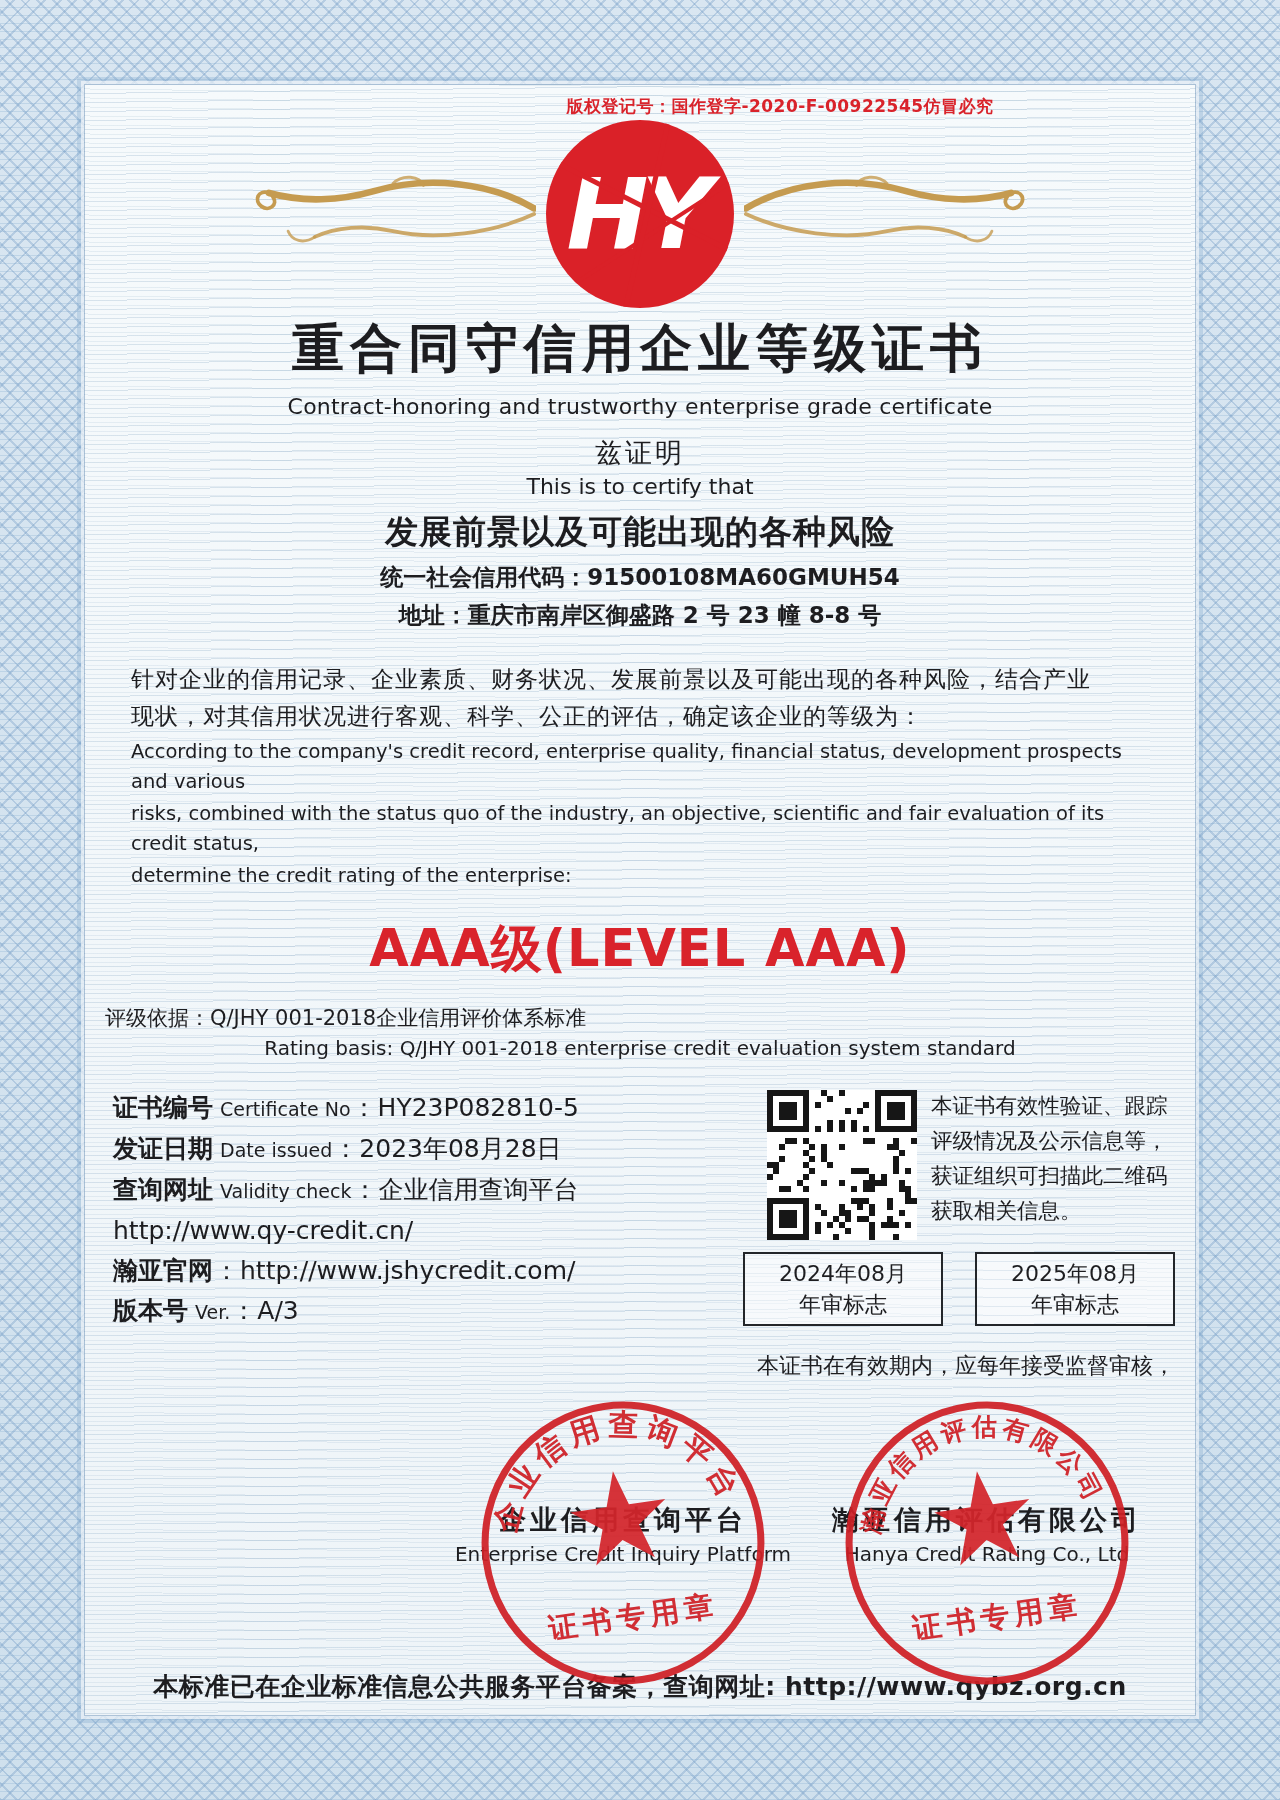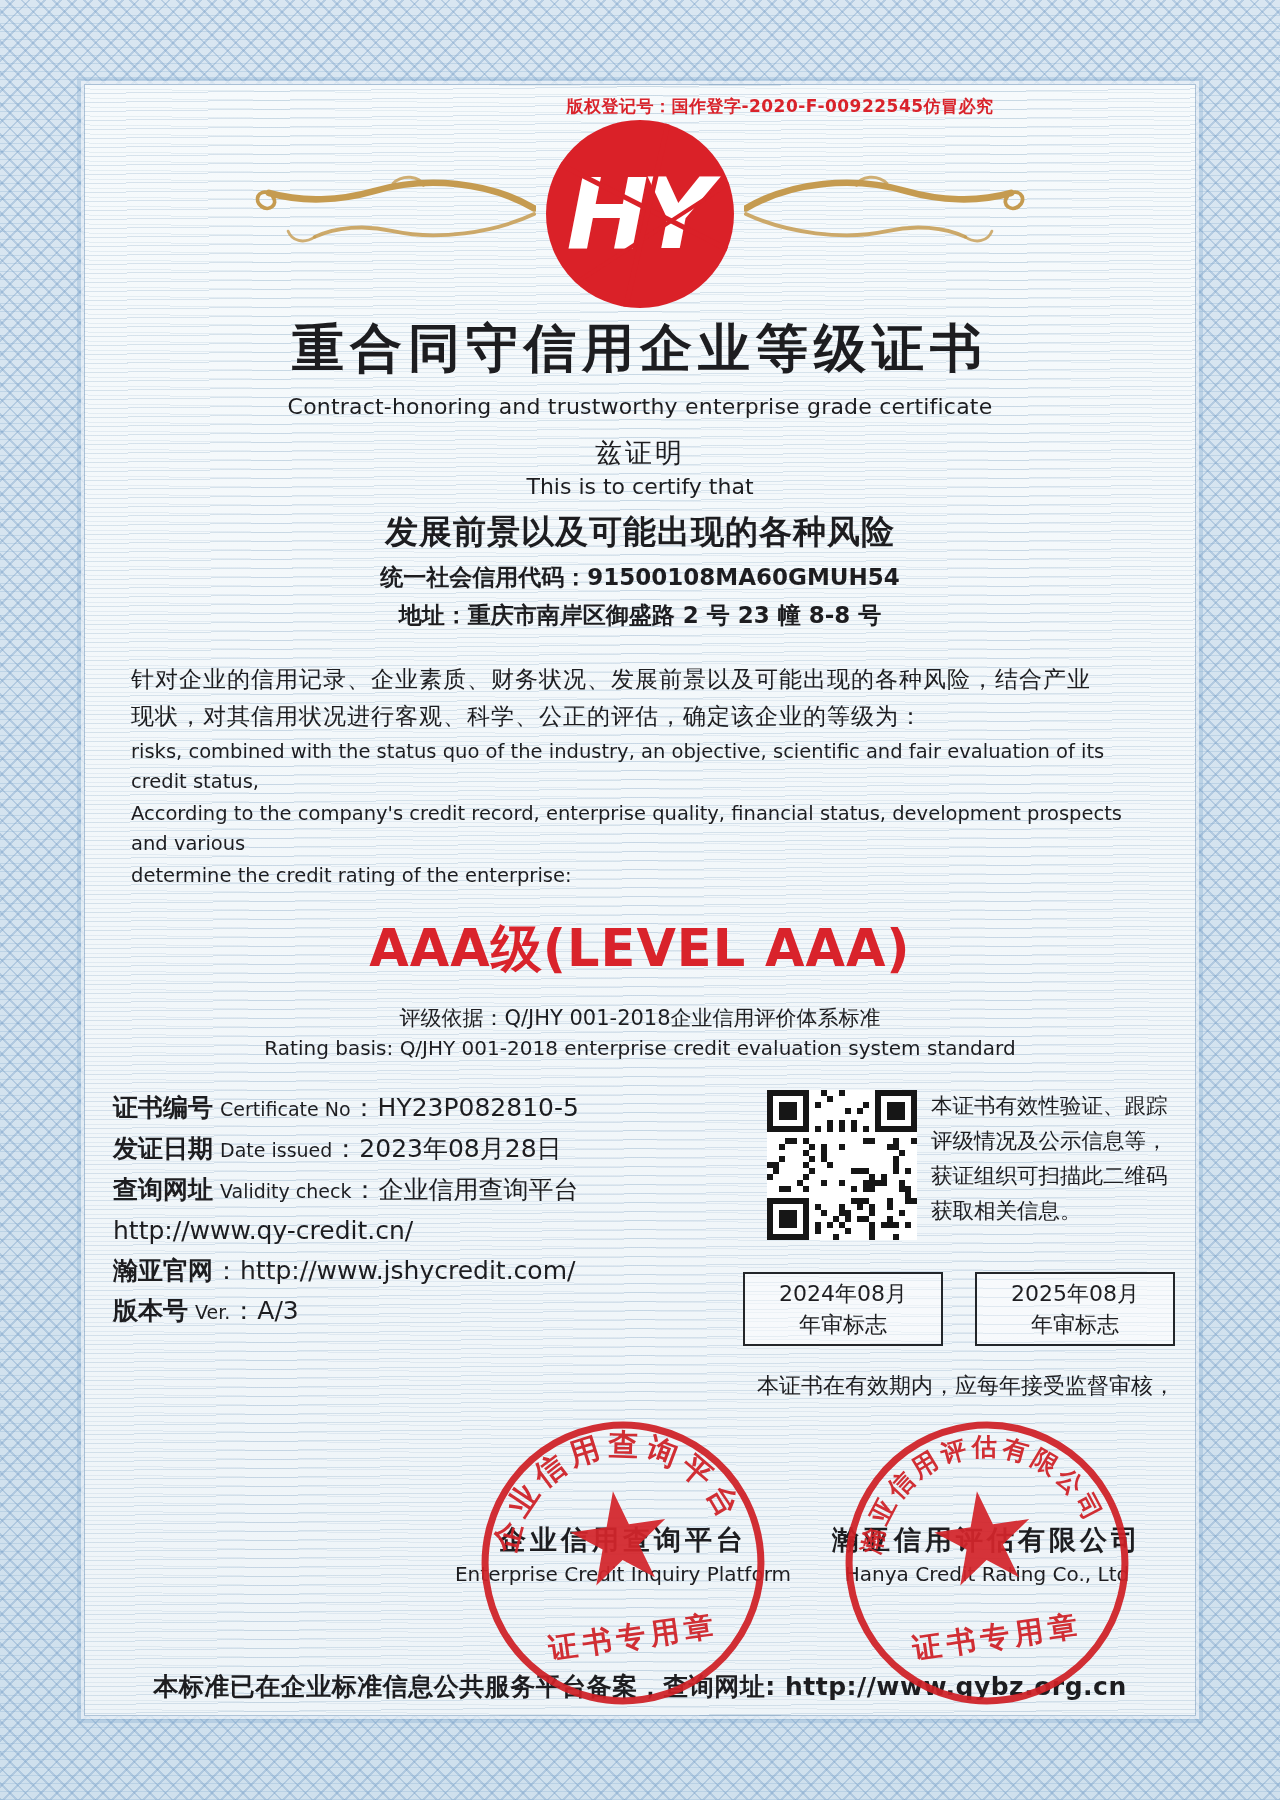--- a/index.html
+++ b/index.html
@@ -37,34 +37,34 @@
   .title{text-align:center;font-size:52px;font-weight:bold;letter-spacing:6px;margin-top:4px;}
   .title-en{text-align:center;font-size:22px;margin-top:10px;letter-spacing:.2px;}
   .certify-zh{text-align:center;font-size:27px;margin-top:16px;letter-spacing:3px;}
   .certify-en{text-align:center;font-size:22px;margin-top:3px;}
   .company-name{text-align:center;font-size:33px;font-weight:bold;margin-top:11px;letter-spacing:1px;}
   .company-line{text-align:center;font-size:23px;font-weight:bold;margin-top:7px;}
   .eval-block{margin:30px 22px 0 26px;}
   .eval-zh{font-size:23px;line-height:37px;letter-spacing:1px;font-weight:500;}
   .eval-en{font-size:19.5px;line-height:30px;margin-top:2px;}
   .rating-level{text-align:center;color:#d9232b;font-size:51px;font-weight:800;margin-top:24px;letter-spacing:1px;}
-  .basis-zh{text-align:center;font-size:21px;margin-top:20px;}
+  .basis-zh{font-size:21px;margin-top:20px;}
   .basis-en{text-align:center;font-size:20px;margin-top:4px;}
   .mid{display:flex;margin:28px 0 0 8px;}
   .fields{width:585px;}
   .field-row{font-size:25px;line-height:40px;white-space:nowrap;}
   .f-zh{font-weight:600;}
   .f-en{font-size:19px;margin-left:7px;}
   .f-sep{margin:0 1px;}
   .f-val{font-size:25px;}
   .right-col{width:432px;margin-left:auto;}
   .qr-row{display:flex;gap:14px;padding-left:24px;}
   .qr-box{width:150px;height:150px;flex:0 0 auto;margin-top:2px;}
   .qr-info{font-size:21.5px;line-height:35px;width:268px;font-weight:500;}
-  .audit-row{display:flex;gap:32px;margin-top:32px;}
+  .audit-row{display:flex;gap:32px;margin-top:12px;}
   .audit-box{width:202px;height:74px;border:2px solid #23262a;box-sizing:border-box;
     display:flex;flex-direction:column;align-items:center;justify-content:center;
     font-size:22px;line-height:31px;background:rgba(255,255,255,.45);}
   .supervision{margin-top:22px;text-align:right;font-size:22px;line-height:36px;font-weight:500;}
   .stamps{position:relative;height:332px;margin-top:2px;}
   .stamp-group{position:absolute;top:0;width:400px;height:332px;}
   .stamp-group.left{left:318px;}
   .stamp-group.right{right:-12px;}
   .org-zh{position:absolute;top:116px;width:100%;text-align:center;font-size:27px;font-weight:bold;
     letter-spacing:4px;z-index:1;}
@@ -112,22 +112,22 @@
   <div class="title-en">Contract-honoring and trustworthy enterprise grade certificate</div>
   <div class="certify-zh">兹证明</div>
   <div class="certify-en">This is to certify that</div>
   <div class="company-name">发展前景以及可能出现的各种风险</div>
   <div class="company-line">统一社会信用代码：91500108MA60GMUH54</div>
   <div class="company-line">地址：重庆市南岸区御盛路 2 号 23 幢 8-8 号</div>
 
   <div class="eval-block">
     <div class="eval-zh">针对企业的信用记录、企业素质、财务状况、发展前景以及可能出现的各种风险，结合产业</div>
     <div class="eval-zh">现状，对其信用状况进行客观、科学、公正的评估，确定该企业的等级为：</div>
+    <div class="eval-en">According to the company's credit record, enterprise quality, financial status, development prospects and various</div>
     <div class="eval-en">risks, combined with the status quo of the industry, an objective, scientific and fair evaluation of its credit status,</div>
-    <div class="eval-en">According to the company's credit record, enterprise quality, financial status, development prospects and various</div>
     <div class="eval-en">determine the credit rating of the enterprise:</div>
   </div>
 
   <div class="rating-level">AAA级(LEVEL AAA)</div>
   <div class="basis-zh">评级依据：Q/JHY 001-2018企业信用评价体系标准</div>
   <div class="basis-en">Rating basis: Q/JHY 001-2018 enterprise credit evaluation system standard</div>
 
   <div class="mid">
     <div class="fields">
       <div class="field-row">

